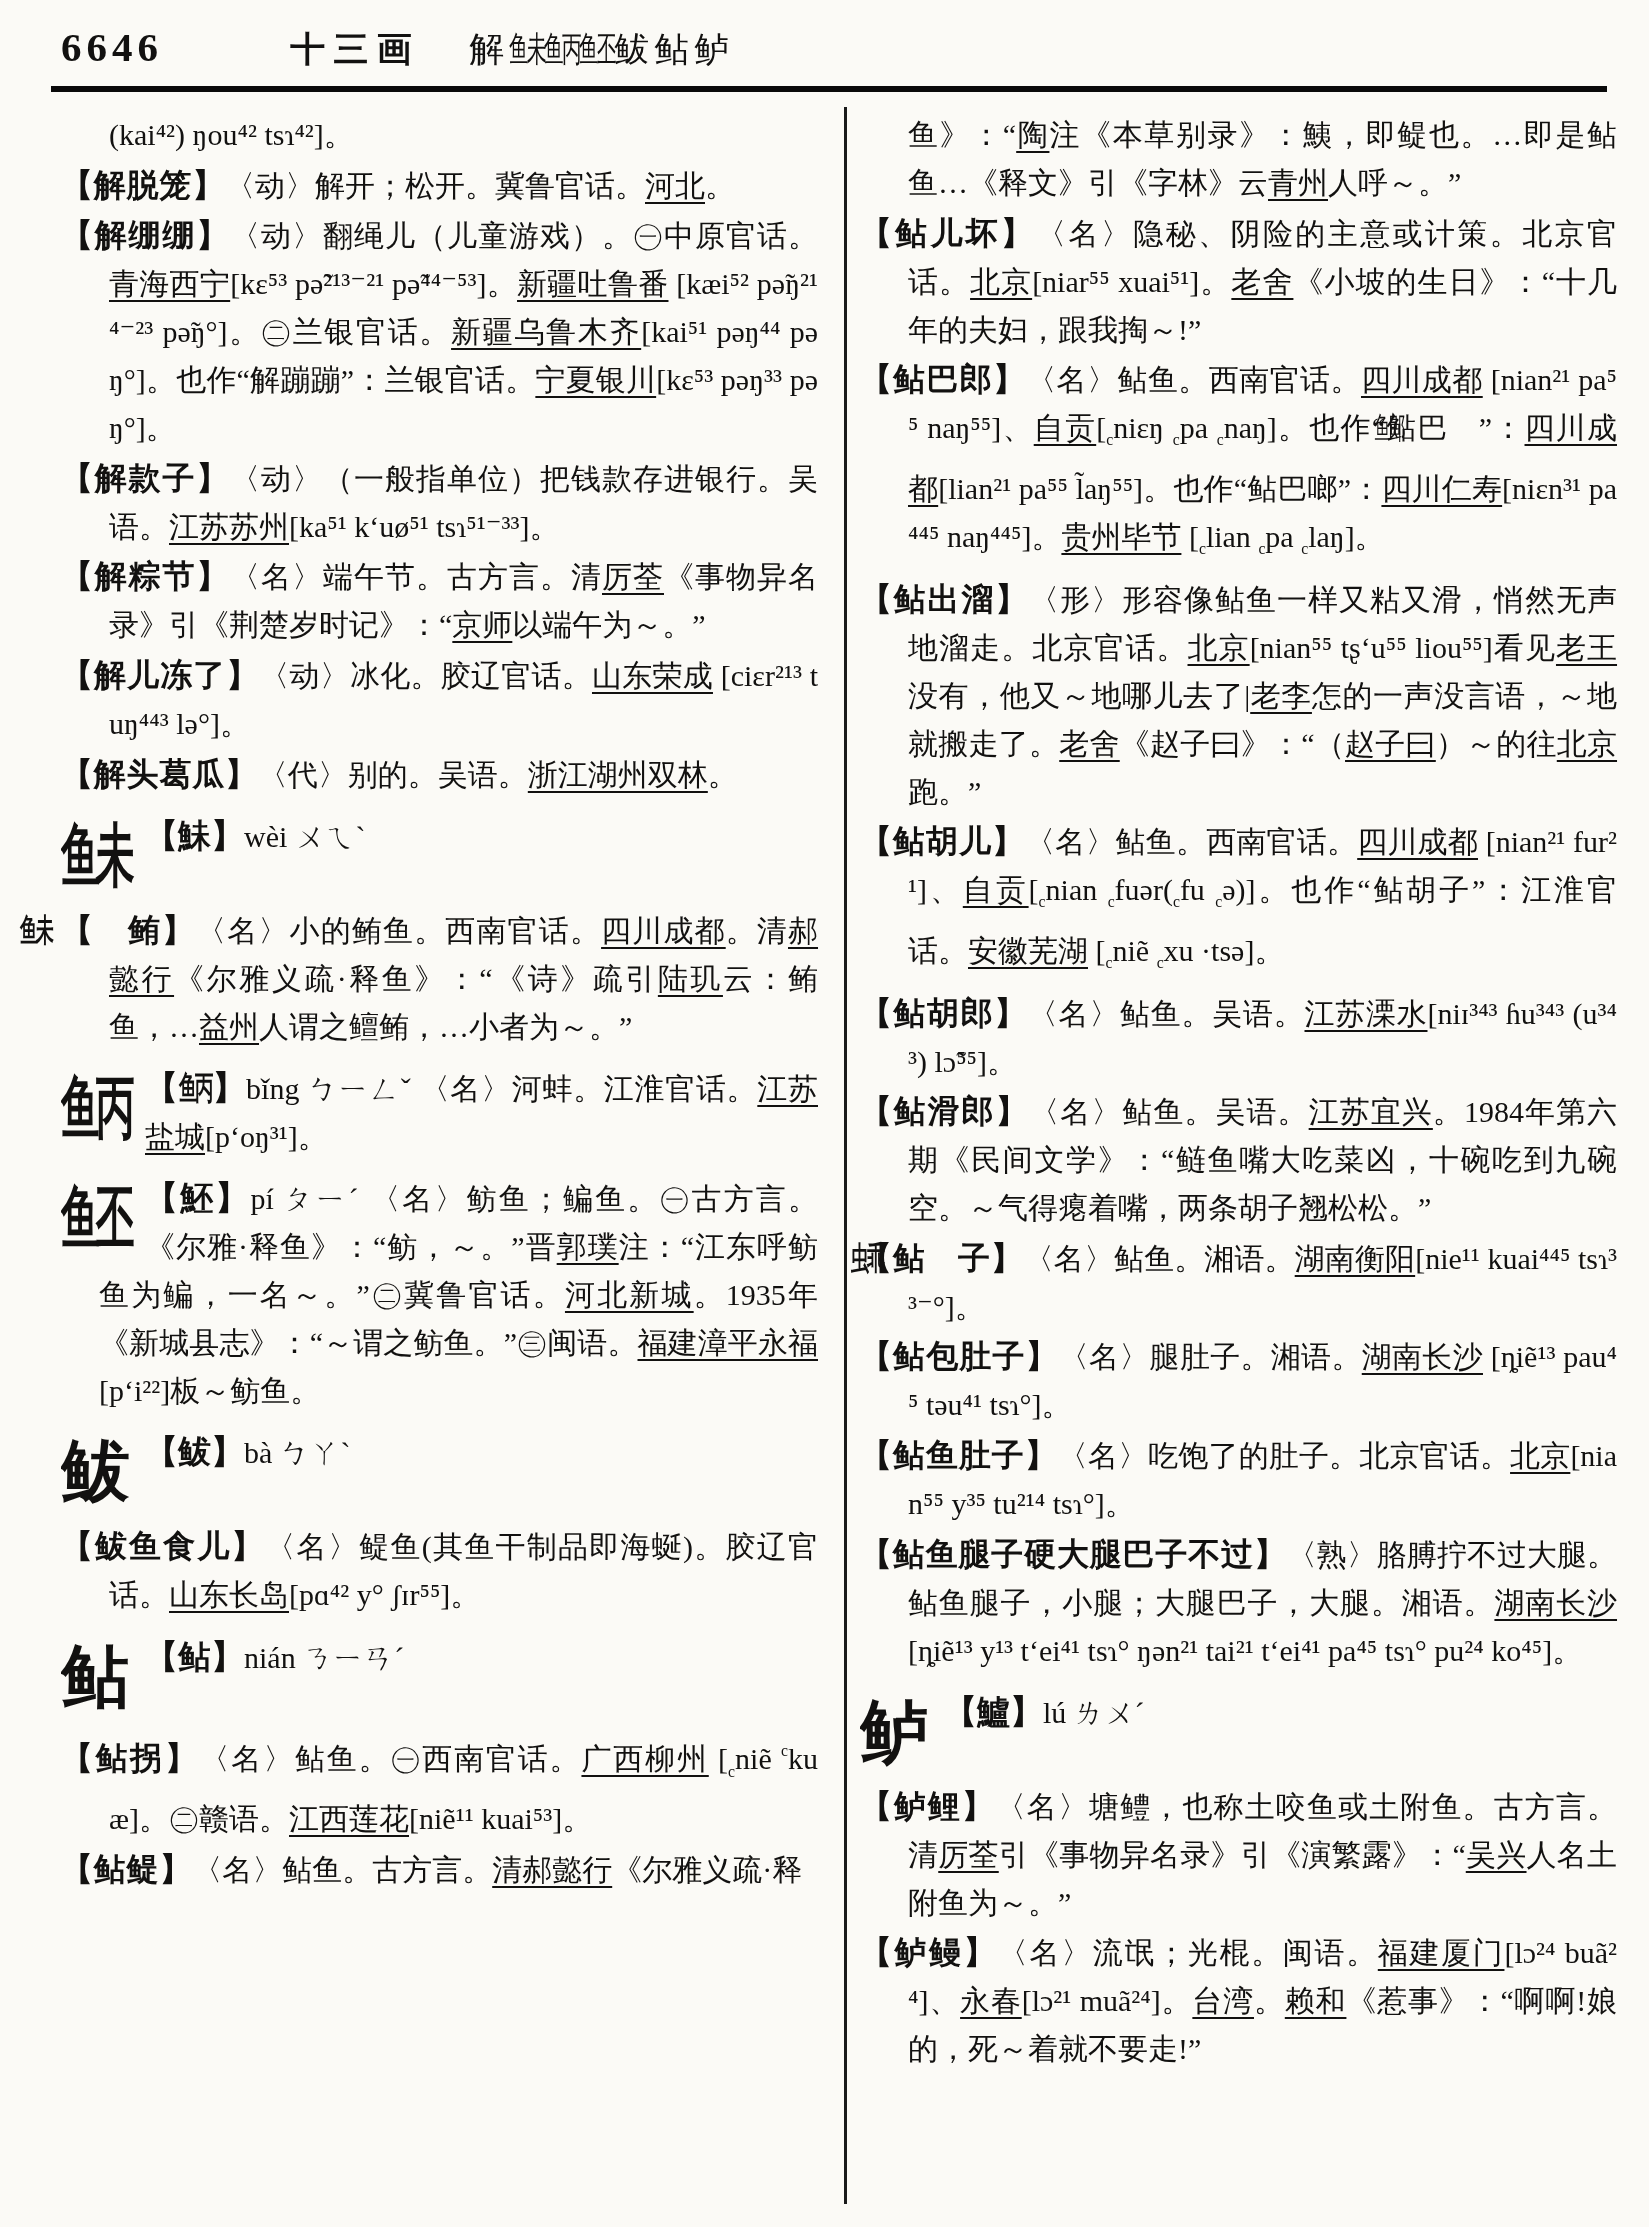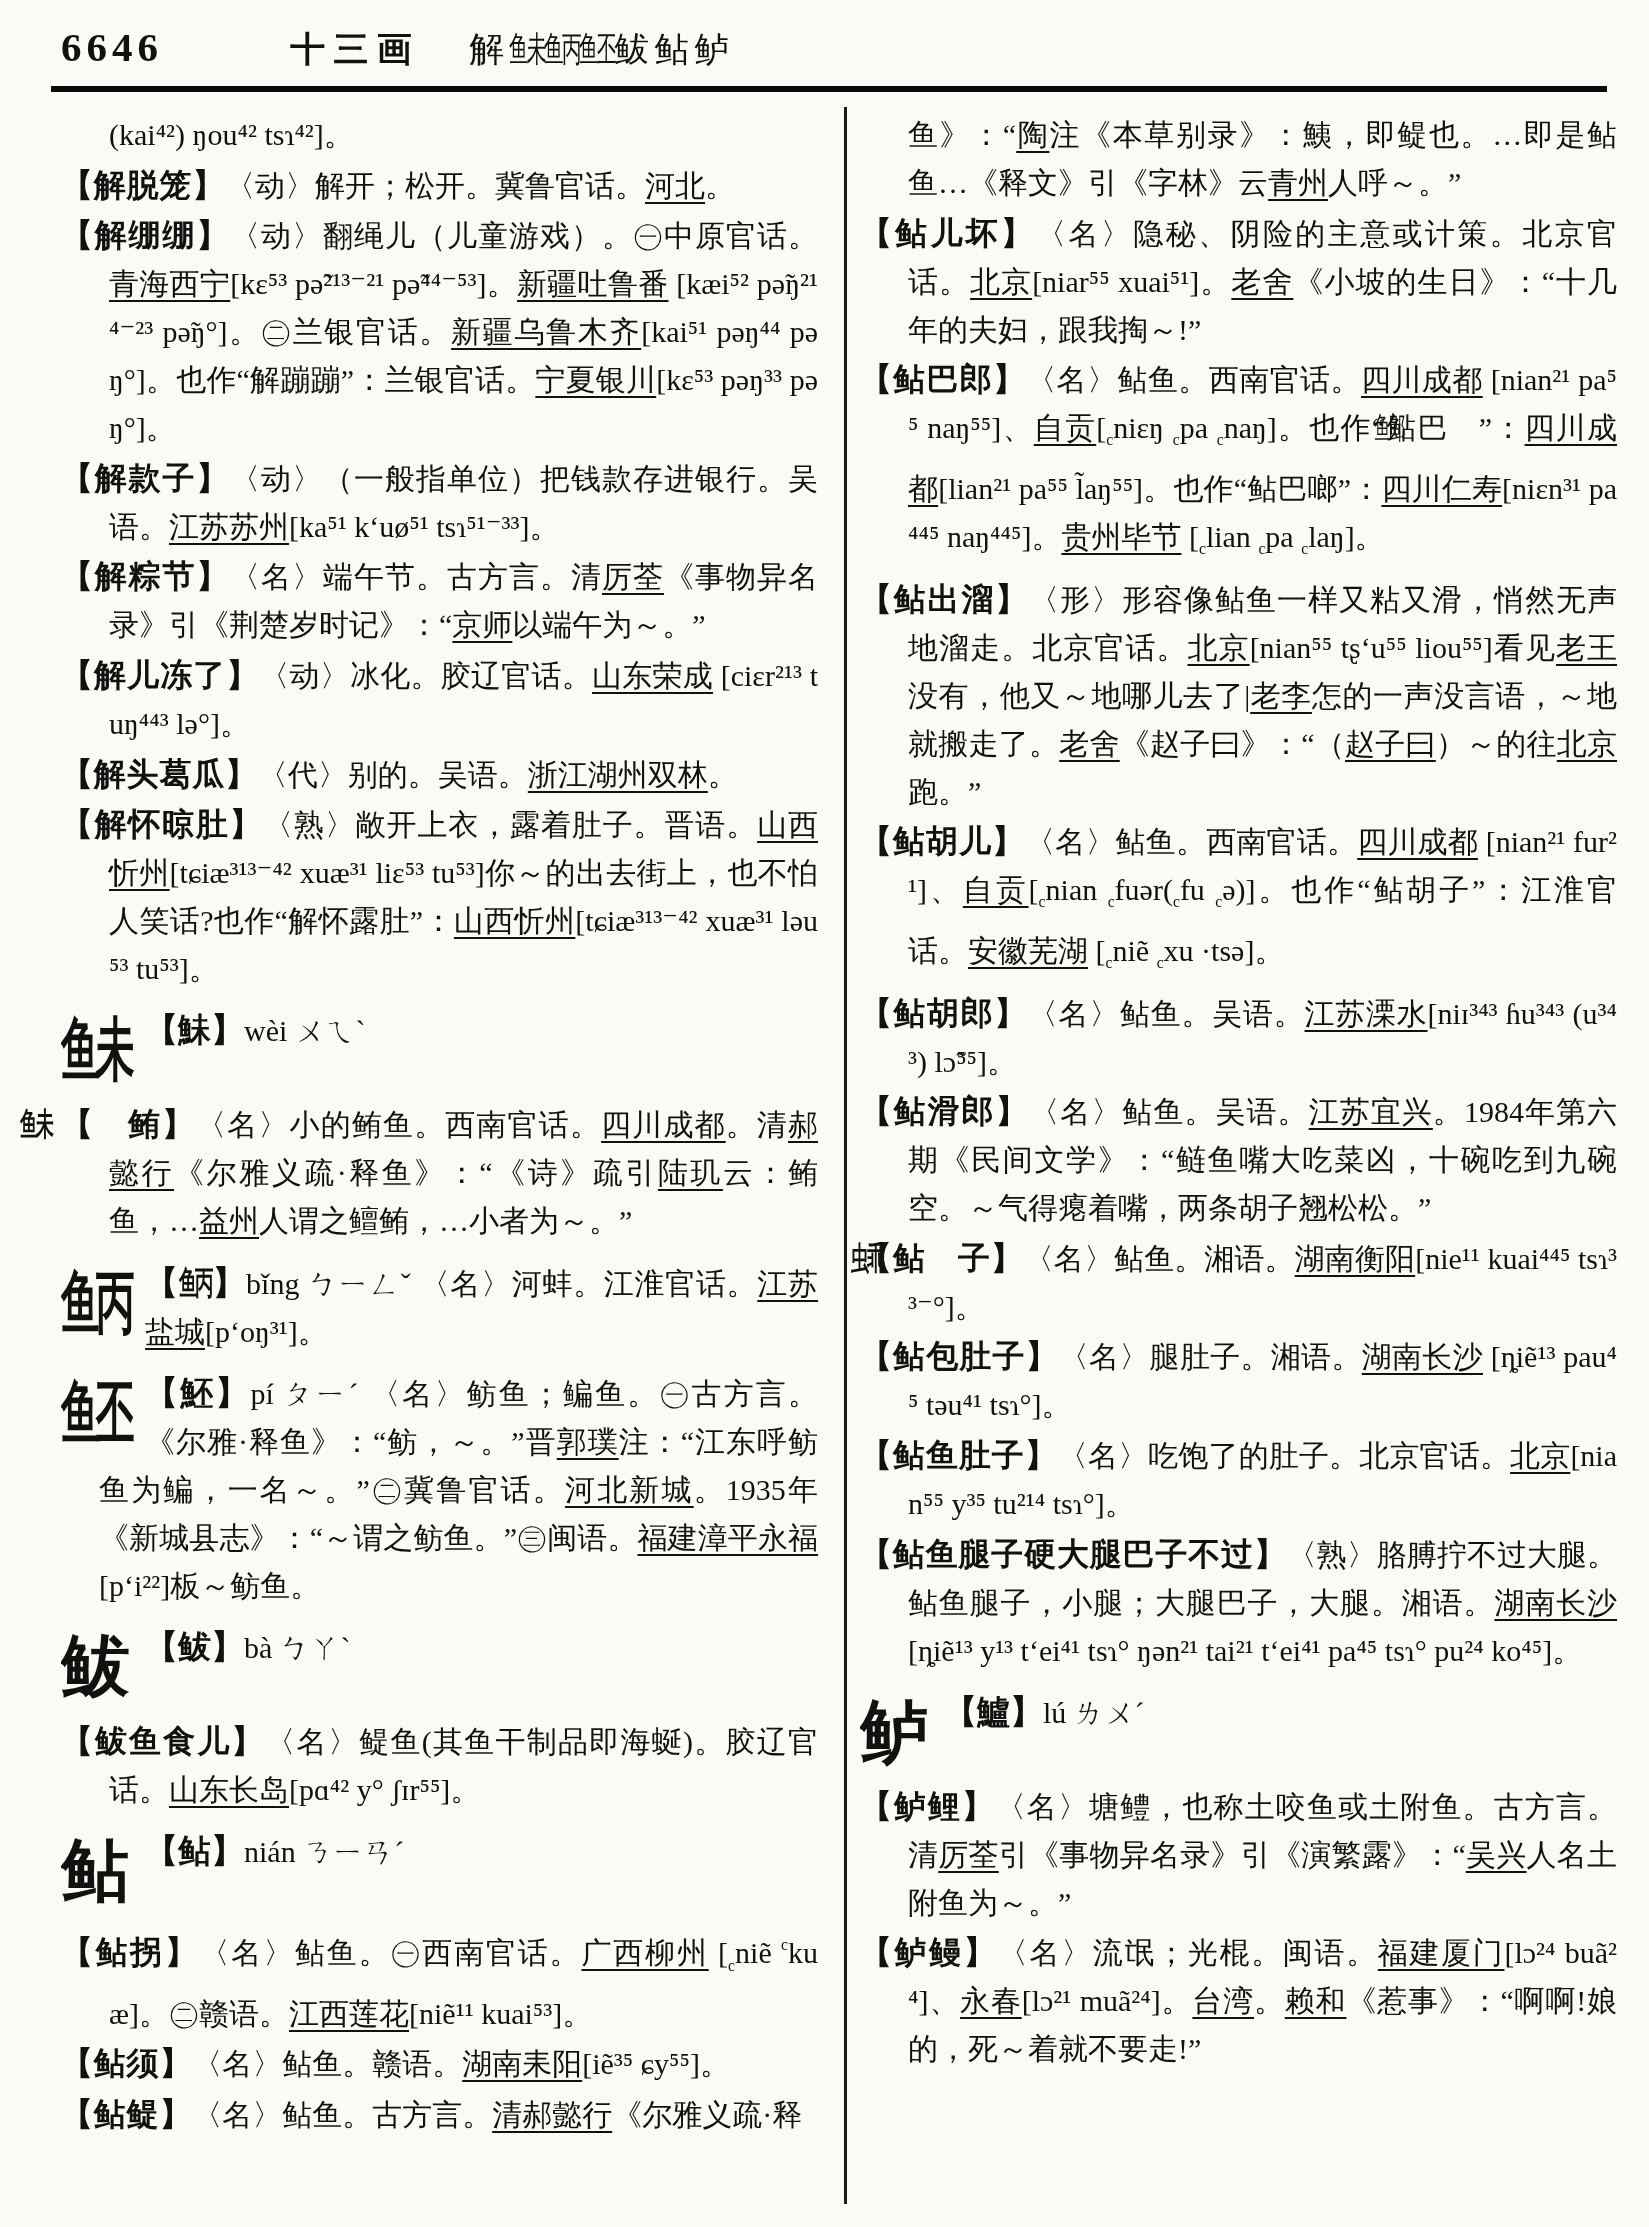--- a/index.html
+++ b/index.html
@@ -50,30 +50,28 @@
   <div class="rule"></div>
   <div class="coldiv"></div>
   <div class="col" id="col-left">
       <div class="cont"><span>(kai⁴²) ŋou⁴² tsɿ⁴²]。</span></div>
       <div class="entry"><span class="hw"><span>【解脱笼】</span></span><span>〈动〉解开；松开。冀鲁官话。</span><span class="u">河北</span><span>。</span></div>
       <div class="entry"><span class="hw"><span>【解绷绷】</span></span><span>〈动〉翻绳儿（儿童游戏）。㊀中原官话。</span><span class="u">青海西宁</span><span>[kɛ⁵³ pə̃²¹³⁻²¹ pə̃⁴⁴⁻⁵³]。</span><span class="u">新疆吐鲁番</span><span> [kæi⁵² pə̃ŋ²¹⁴⁻²³ pə̃ŋ°]。㊁兰银官话。</span><span class="u">新疆乌鲁木齐</span><span>[kai⁵¹ pəŋ⁴⁴ pəŋ°]。也作“解蹦蹦”：</span><span>兰银官话。</span><span class="u">宁夏银川</span><span>[kɛ⁵³ pəŋ³³ pəŋ°]。</span></div>
       <div class="entry"><span class="hw"><span>【解款子】</span></span><span>〈动〉（一般指单位）把钱款存进银行。吴语。</span><span class="u">江苏苏州</span><span>[ka⁵¹ kʻuø⁵¹ tsɿ⁵¹⁻³³]。</span></div>
       <div class="entry"><span class="hw"><span>【解粽节】</span></span><span>〈名〉端午节。古方言。清</span><span class="u">厉荃</span><span>《事物异名录》引《荆楚岁时记》：“</span><span class="u">京师</span><span>以端午为～。”</span></div>
       <div class="entry"><span class="hw"><span>【解儿冻了】</span></span><span>〈动〉冰化。胶辽官话。</span><span class="u">山东荣成</span><span> [ciɛr²¹³ tuŋ⁴⁴³ lə°]。</span></div>
       <div class="entry"><span class="hw"><span>【解头葛瓜】</span></span><span>〈代〉别的。吴语。</span><span class="u">浙江湖州双林</span><span>。</span></div>
-      <div class="entry"><span class="hw"><span>【解怀晾肚】</span></span><span>〈熟〉敞开上衣，露着肚子。晋语。</span><span class="u">山西忻州</span><span>[tɕiæ³¹³⁻⁴² xuæ³¹ liɛ⁵³ tu⁵³]你～的出去街上，也不怕人笑话?也作“解怀露肚”：</span><span class="u">山西忻州</span><span>[tɕiæ³¹³⁻⁴² xuæ³¹ ləu⁵³ tu⁵³]。</span></div>
       <div class="charblock"><span class="bigchar"><span class="compose"><span>鱼</span><span>未</span></span></span><span><span class="bw">【鮇】</span><span>wèi ㄨㄟˋ</span></span></div>
       <div class="entry"><span class="hw"><span>【</span><span class="compose"><span>鱼</span><span>未</span></span><span>鲔】</span></span><span>〈名〉小的鲔鱼。西南官话。</span><span class="u">四川成都</span><span>。清</span><span class="u">郝懿行</span><span>《尔雅义疏·释鱼》：“《诗》疏引</span><span class="u">陆玑</span><span>云：鲔鱼，…</span><span class="u">益州</span><span>人谓之鳣鲔，…小者为～。”</span></div>
       <div class="charblock"><span class="bigchar"><span class="compose"><span>鱼</span><span>丙</span></span></span><span><span class="bw">【</span><span class="compose bw"><span>鱼</span><span>丙</span></span><span class="bw">】</span><span>bǐng ㄅㄧㄥˇ 〈名〉河蚌。江淮官话。</span><span class="u">江苏盐城</span><span>[pʻoŋ³¹]。</span></span></div>
       <div class="charblock"><span class="bigchar"><span class="compose"><span>鱼</span><span>丕</span></span></span><span><span class="bw">【魾】</span><span>pí ㄆㄧˊ 〈名〉鲂鱼；鳊鱼。㊀古方言。《尔雅·释鱼》：“鲂，～。”晋</span><span class="u">郭璞</span><span>注：“江东呼鲂鱼为鳊，一名～。”㊁冀鲁官话。</span><span class="u">河北新城</span><span>。1935年《新城县志》：“～谓之鲂鱼。”㊂闽语。</span><span class="u">福建漳平永福</span><span> [pʻi²²]板～鲂鱼。</span></span></div>
       <div class="charblock"><span class="bigchar"><span>鲅</span></span><span><span class="bw">【鲅】</span><span>bà ㄅㄚˋ</span></span></div>
       <div class="entry"><span class="hw"><span>【鲅鱼食儿】</span></span><span>〈名〉鳀鱼(其鱼干制品即海蜒)。胶辽官话。</span><span class="u">山东长岛</span><span>[pɑ⁴² y° ʃɪr⁵⁵]。</span></div>
       <div class="charblock"><span class="bigchar"><span>鲇</span></span><span><span class="bw">【鲇】</span><span>nián ㄋㄧㄢˊ</span></span></div>
       <div class="entry"><span class="hw"><span>【鲇拐】</span></span><span>〈名〉鲇鱼。㊀西南官话。</span><span class="u">广西柳州</span><span> [</span><span class="mk-sub">c</span><span>niẽ </span><span class="mk-sup">c</span><span>kuæ]。㊁赣语。</span><span class="u">江西莲花</span><span>[niẽ¹¹ kuai⁵³]。</span></div>
-      <div class="entry"><span class="hw"><span>【鲇须】</span></span><span>〈名〉鲇鱼。赣语。</span><span class="u">湖南耒阳</span><span>[iẽ³⁵ ɕy⁵⁵]。</span></div>
       <div class="entry"><span class="hw"><span>【鲇鳀】</span></span><span>〈名〉鲇鱼。古方言。</span><span class="u">清郝懿行</span><span>《尔雅义疏·释</span></div>
     </div>
   <div class="col" id="col-right">
       <div class="cont"><span>鱼》：“</span><span class="u">陶</span><span>注《本草别录》：鮧，即鳀也。…即是鲇鱼…《释文》引《字林》云</span><span class="u">青州</span><span>人呼～。”</span></div>
       <div class="entry"><span class="hw"><span>【鲇儿坏】</span></span><span>〈名〉隐秘、阴险的主意或计策。北京官话。</span><span class="u">北京</span><span>[niar⁵⁵ xuai⁵¹]。</span><span class="u">老舍</span><span>《小坡的生日》：“十几年的夫妇，跟我掏～!”</span></div>
       <div class="entry"><span class="hw"><span>【鲇巴郎】</span></span><span>〈名〉鲇鱼。西南官话。</span><span class="u">四川成都</span><span> [nian²¹ pa⁵⁵ naŋ⁵⁵]、</span><span class="u">自贡</span><span>[</span><span class="mk-sub">c</span><span>niɛŋ </span><span class="mk-sub">c</span><span>pa </span><span class="mk-sub">c</span><span>naŋ]。也作“鲇巴</span><span class="compose"><span>鱼</span><span>郎</span></span><span>”：</span><span class="u">四川成都</span><span>[lian²¹ pa⁵⁵ l̃aŋ⁵⁵]。也作“鲇巴啷”：</span><span class="u">四川仁寿</span><span>[niɛn³¹ pa⁴⁴⁵ naŋ⁴⁴⁵]。</span><span class="u">贵州毕节</span><span> [</span><span class="mk-sub">c</span><span>lian </span><span class="mk-sub">c</span><span>pa </span><span class="mk-sub">c</span><span>laŋ]。</span></div>
       <div class="entry"><span class="hw"><span>【鲇出溜】</span></span><span>〈形〉形容像鲇鱼一样又粘又滑，悄然无声地溜走。北京官话。</span><span class="u">北京</span><span>[nian⁵⁵ tʂʻu⁵⁵ liou⁵⁵]看见</span><span class="u">老王</span><span>没有，他又～地哪儿去了|</span><span class="u">老李</span><span>怎的一声没言语，～地就搬走了。</span><span class="u">老舍</span><span>《赵子曰》：“（</span><span class="u">赵子曰</span><span>）～的往</span><span class="u">北京</span><span>跑。”</span></div>
       <div class="entry"><span class="hw"><span>【鲇胡儿】</span></span><span>〈名〉鲇鱼。西南官话。</span><span class="u">四川成都</span><span> [nian²¹ fur²¹]、</span><span class="u">自贡</span><span>[</span><span class="mk-sub">c</span><span>nian </span><span class="mk-sub">c</span><span>fuər(</span><span class="mk-sub">c</span><span>fu </span><span class="mk-sub">c</span><span>ə)]。也作“鲇胡子”：江淮官话。</span><span class="u">安徽芜湖</span><span> [</span><span class="mk-sub">c</span><span>niẽ </span><span class="mk-sub">c</span><span>xu ·tsə]。</span></div>
       <div class="entry"><span class="hw"><span>【鲇胡郎】</span></span><span>〈名〉鲇鱼。吴语。</span><span class="u">江苏溧水</span><span>[niɪ³⁴³ ɦu³⁴³ (u³⁴³) lɔ̃⁵⁵]。</span></div>
       <div class="entry"><span class="hw"><span>【鲇滑郎】</span></span><span>〈名〉鲇鱼。吴语。</span><span class="u">江苏宜兴</span><span>。1984年第六期《民间文学》：“鲢鱼嘴大吃菜凶，十碗吃到九碗空。～气得瘪着嘴，两条胡子翘松松。”</span></div>

